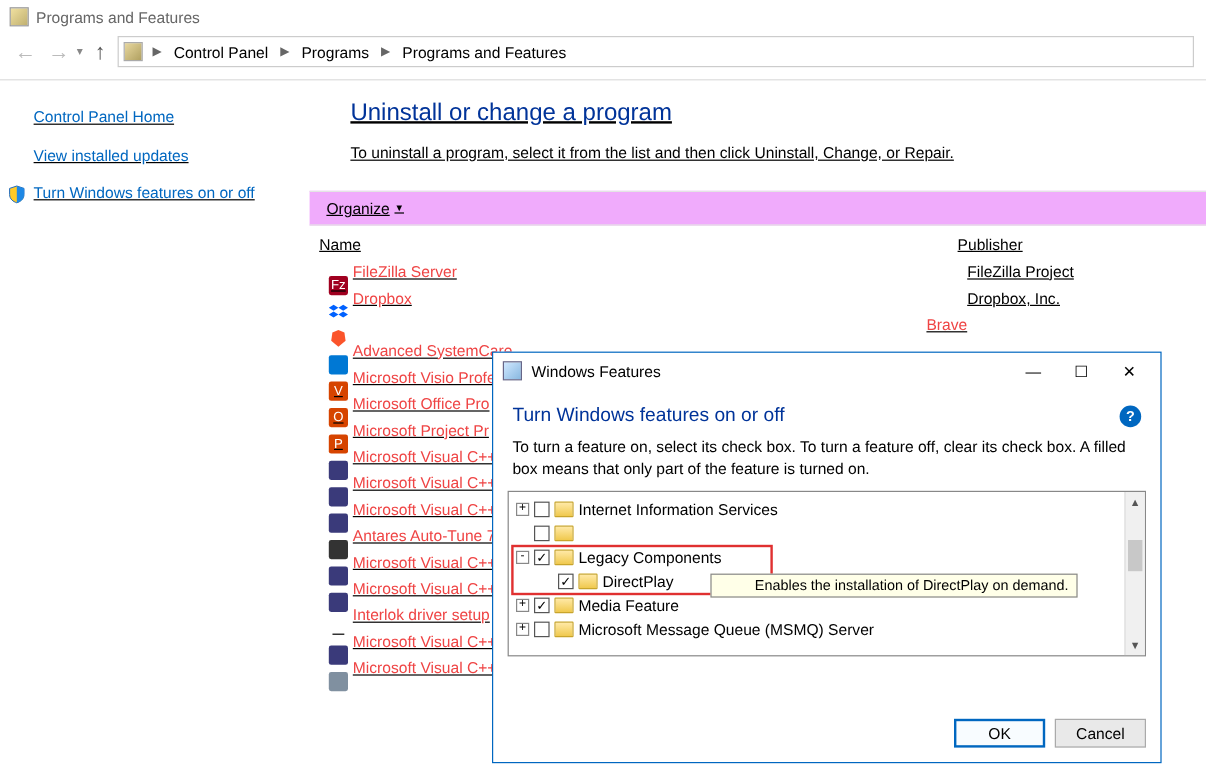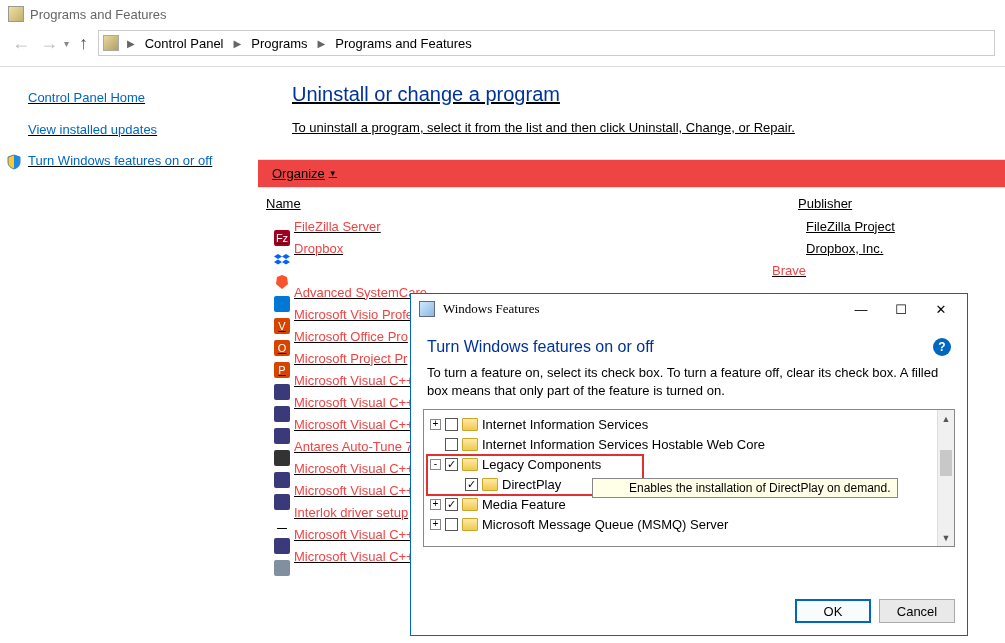--- a/index.html
+++ b/index.html
@@ -24,21 +24,21 @@
   .main { display: flex; height: calc(100% - 70px); text-decoration: underline; }
   .sidebar { width: 258px; padding: 22px 12px 12px 28px; }
   .sidebar a { display: block; color: #0067c0; text-decoration: none; margin-bottom: 14px; cursor: pointer; font-size: 13px; line-height: 1.35; }
   .sidebar .shield-row { display: flex; gap: 6px; align-items: flex-start; margin-left: -22px; }
   .shield-icon { width: 16px; height: 16px; flex: 0 0 16px; margin-top: 2px; }
 
   .content { flex: 1; padding: 12px 0 0 0; }
   .content h1 { color: #003399; font-weight: 400; font-size: 20px; margin: 4px 0 14px 34px; }
   .content .desc { margin: 0 0 24px 34px; font-size: 13px; }
 
-  .organize-bar { background: #ef4444; border-top: 1px solid #e4e4e4; border-bottom: 1px solid #e4e4e4; padding: 6px 14px; display: flex; align-items: center; gap: 4px; }
+  .organize-bar { background: #f0abfc; border-top: 1px solid #e4e4e4; border-bottom: 1px solid #e4e4e4; padding: 6px 14px; display: flex; align-items: center; gap: 4px; }
   .organize-bar .dropmark { font-size: 8px; }
 
   .list { padding: 0 0 0 0; }
   .list-header { display: flex; padding: 8px 0 4px 0; font-size: 13px; }
   .col-name { width: 540px; padding-left: 8px; }
   .col-pub { flex: 1; }
   .list-row { display: flex; align-items: center; height: 22px; padding-left: 8px; }
   .list-row .progicon { width: 16px; height: 16px; margin-right: 4px; display: inline-flex; align-items: center; justify-content: center; font-size: 11px; color: #fff; border-radius: 2px; flex: 0 0 16px; margin-top: 23px; }
   .list-row .progname { font-size: 13px; }
   .list-row .progpub { font-size: 13px; }
@@ -50,21 +50,21 @@
   .ic-project { background: #d64400; }
   .ic-vc { background: #3a3a7a; }
   .ic-at { background: #333; }
   .ic-interlok { background: transparent; color: #333; }
   .ic-generic { background: #8090a0; }
 
   
   .wf-dialog { position: absolute; left: 410px; top: 293px; width: 558px; height: 343px; background: #fff; border: 1px solid #0067c0; box-shadow: 0 0 0 0; z-index: 10; }
   .wf-title { display: flex; align-items: center; height: 30px; padding: 0 6px 0 8px; }
   .wf-title .wf-icon { width: 16px; height: 16px; background: linear-gradient(135deg,#d0e8ff,#88b8e0); border: 1px solid #668; margin-right: 8px; }
-  .wf-title .wf-t { flex: 1; font-size: 13px; font-family: Liberation Serif, serif; }
+  .wf-title .wf-t { flex: 1; font-size: 13px; }
   .wf-title .wf-btn { width: 40px; text-align: center; font-family: "Segoe UI Symbol", sans-serif; font-size: 13px; cursor: default; }
   .wf-heading { color: #003399; font-size: 16px; padding: 14px 16px 6px 16px; display: flex; align-items: center; }
   .wf-heading .help { margin-left: auto; width: 18px; height: 18px; background: #0067c0; color: #fff; border-radius: 50%; display: flex; align-items: center; justify-content: center; font-size: 12px; font-weight: bold; cursor: pointer; }
   .wf-desc { padding: 2px 16px 10px 16px; font-size: 13px; line-height: 1.35; }
   .wf-tree-wrap { margin: 0 12px 0 12px; border: 1px solid #888; height: 138px; position: relative; overflow: hidden; }
   .wf-tree { position: absolute; inset: 0 18px 0 0; padding: 4px 0 4px 4px; }
   .tree-row { display: flex; align-items: center; height: 20px; gap: 4px; font-size: 13px; }
   .expander { width: 11px; height: 11px; border: 1px solid #888; display: flex; align-items: center; justify-content: center; font-size: 10px; line-height: 1; cursor: pointer; background: #fff; }
   .cb { width: 13px; height: 13px; border: 1px solid #555; display: flex; align-items: center; justify-content: center; font-size: 11px; cursor: pointer; background: #fff; }
   .fld { width: 16px; height: 13px; background: linear-gradient(#ffe9a6,#f0c94e); border: 1px solid #c9a52b; border-radius: 1px; }
@@ -275,21 +275,20 @@
         <div class="tree-row" style="padding-left: 2px;">
           <span class="expander">+</span>
           <span class="cb"></span>
           <span class="fld"></span>
           <span>Internet Information Services</span>
         </div>
         <div class="tree-row" style="padding-left: 2px;">
           <span style="width:11px;"></span>
           <span class="cb"></span>
           <span class="fld"></span>
-          <span>Internet Information Services Hostable Web Core</span>
         </div>
         <div class="tree-row" style="padding-left: 2px;">
           <span class="expander">-</span>
           <span class="cb">✓</span>
           <span class="fld"></span>
           <span>Legacy Components</span>
         </div>
         <div class="tree-row" style="padding-left: 22px;">
           <span style="width:11px;"></span>
           <span class="cb">✓</span>

